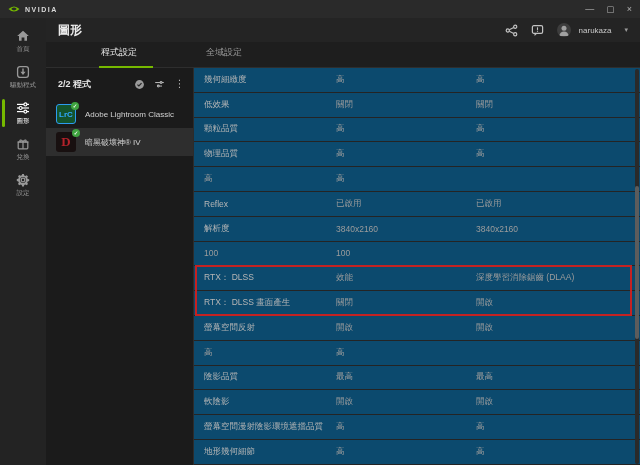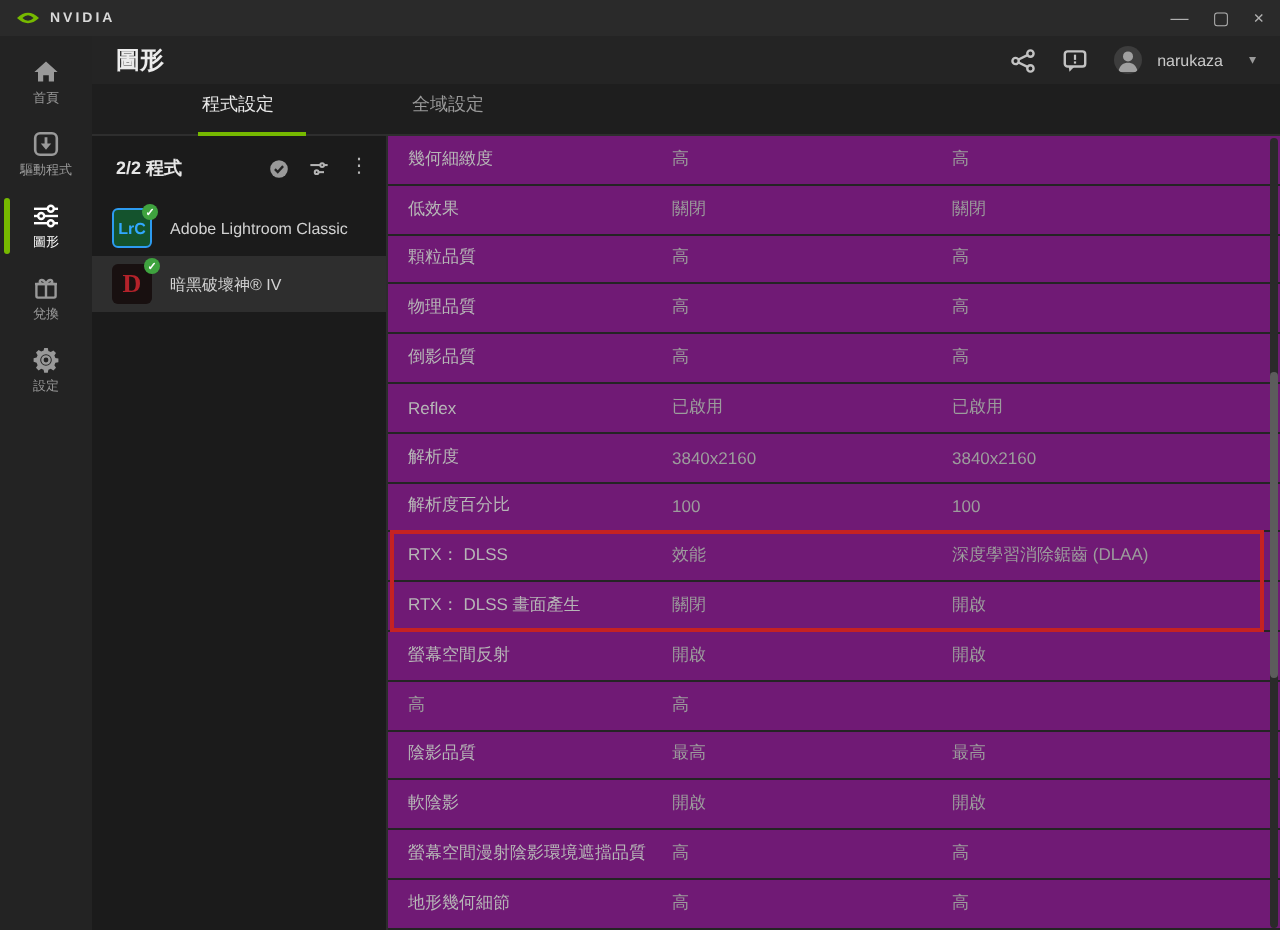--- a/index.html
+++ b/index.html
@@ -61,21 +61,21 @@
     padding:0 6px 0 10px; cursor:pointer; }
   .program-item.selected { background:#2e2e2e; }
   .app-icon { position:relative; width:20px; height:20px; border-radius:3px; flex:none;
     display:flex; align-items:center; justify-content:center; font-weight:bold; }
   .app-icon.lightroom { background:#14532d; border:1px solid #2d9bf0; font-size:8px; }
   .app-icon.diablo { background:#181010; font-family:"Liberation Serif", serif; font-size:13px; }
   .badge { position:absolute; top:-3px; right:-4px; width:8px; height:8px; border-radius:50%;
     display:flex; align-items:center; justify-content:center; color:#fff; font-size:5.5px; }
   .program-name { font-size:8px; color:#d2d2d2; white-space:nowrap; overflow:hidden; }
 
-  .settings-panel { flex:1; position:relative; min-width:0; background:#701a75; }
+  .settings-panel { flex:1; position:relative; min-width:0; background:#0c4a6e; }
   .srow { display:grid; grid-template-columns:132px 140px 1fr; align-items:center;
     height:24.8px; padding-left:10px; border-bottom:1px solid #242424; cursor:default; }
   .srow .cell { font-size:8.5px; white-space:nowrap; }
   .srow .name { color:#b6b6b6; }
   .srow .val { color:#9c9c9c; }
 
   .red-box { position:absolute; left:1px; right:8px; top:197px; height:51px;
     border:2px solid #c52222; pointer-events:none; }
 
   .scrollbar { position:absolute; right:1px; top:1px; bottom:1px; width:4px;
@@ -248,36 +248,34 @@
               <span class="cell name">顆粒品質</span>
               <span class="cell val">高</span>
               <span class="cell val">高</span>
             </div>
             <div class="srow">
               <span class="cell name">物理品質</span>
               <span class="cell val">高</span>
               <span class="cell val">高</span>
             </div>
             <div class="srow">
-              <span class="cell name">倒影品質</span>
               <span class="cell val">高</span>
               <span class="cell val">高</span>
             </div>
             <div class="srow">
               <span class="cell name">Reflex</span>
               <span class="cell val">已啟用</span>
               <span class="cell val">已啟用</span>
             </div>
             <div class="srow">
               <span class="cell name">解析度</span>
               <span class="cell val">3840x2160</span>
               <span class="cell val">3840x2160</span>
             </div>
             <div class="srow">
-              <span class="cell name">解析度百分比</span>
               <span class="cell val">100</span>
               <span class="cell val">100</span>
             </div>
             <div class="srow">
               <span class="cell name">RTX： DLSS</span>
               <span class="cell val">效能</span>
               <span class="cell val">深度學習消除鋸齒 (DLAA)</span>
             </div>
             <div class="srow">
               <span class="cell name">RTX： DLSS 畫面產生</span>

